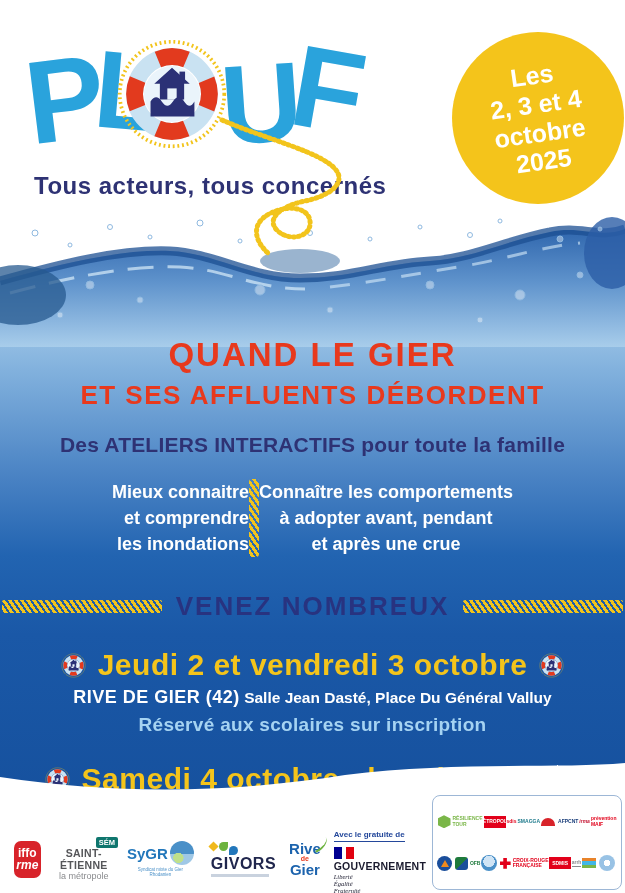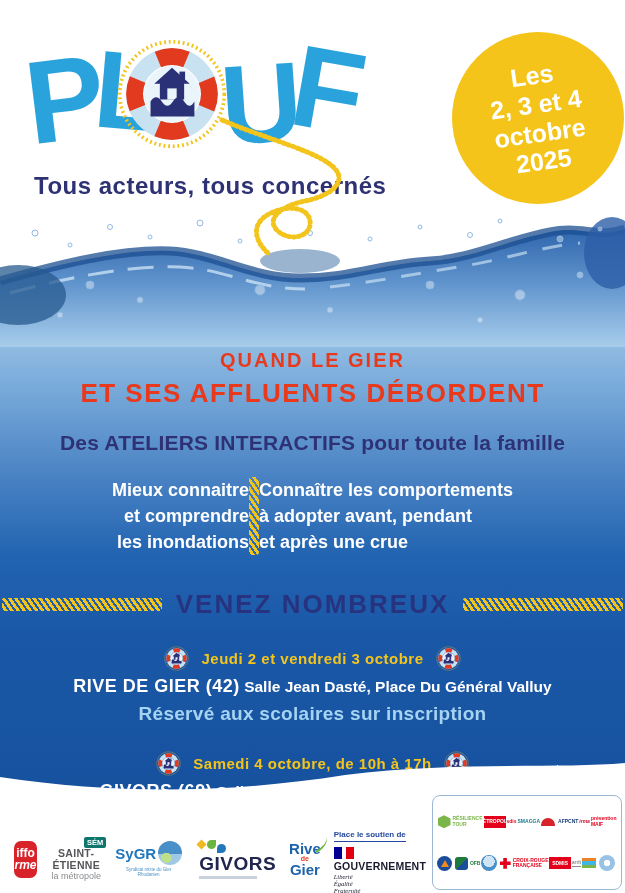--- a/index.html
+++ b/index.html
@@ -18,36 +18,36 @@
   .tagline { position:absolute; left:34px; top:172px; width:420px; color:#2e3274; font-size:24px; font-weight:bold; letter-spacing:.5px; z-index:3; }
   .badge { position:absolute; left:452px; top:32px; width:172px; height:172px; background:#f4c41b; border-radius:50%; display:flex; align-items:center; justify-content:center; z-index:3; }
   .badge-text { transform:rotate(-8deg); color:#ffffff; font-size:25px; font-weight:bold; text-align:center; line-height:1.15; white-space:pre-line; }
   .rope-trail { position:absolute; left:0; top:0; width:625px; height:280px; z-index:5; pointer-events:none; }
 
   
   .sea { position:absolute; left:0; top:215px; width:625px; height:585px;
          background:linear-gradient(180deg,#ffffff 0px,#cde2f4 28px,#a8cdeb 90px,#7fafdc 160px,#4a83c4 260px,#2264b1 340px,#1a58a7 420px,#16519e 585px); }
   .wave-svg { position:absolute; left:0; top:0; width:625px; height:132px; display:block; }
   .sea-content { position:absolute; left:0; top:118px; width:625px; text-align:center; }
-  .headline-1 { color:#e8391d; font-size:20px; font-weight:bold; letter-spacing:2px; margin-top:16px; }
+  .headline-1 { color:#e8391d; font-size:33px; font-weight:bold; letter-spacing:2px; margin-top:3px; }
   .headline-2 { color:#e8391d; font-size:26px; font-weight:bold; letter-spacing:1.5px; margin-top:6px; }
   .subheadline { color:#2e3274; font-size:21px; font-weight:bold; margin-top:22px; letter-spacing:.2px; }
   .benefits { display:flex; justify-content:center; align-items:stretch; margin-top:22px; }
   .benefit { color:#ffffff; font-size:18px; font-weight:bold; line-height:1.45; white-space:pre-line; }
   .benefit.left { text-align:right; }
-  .benefit.right { text-align:left; }
+  .benefit.right { text-align:center; }
   .hatch { background:repeating-linear-gradient(55deg, rgba(0,0,0,0) 0 2px, #f2c41c 2px 5px); }
   .divider-hatch { width:10px; border-radius:3px; }
   .banner-row { display:flex; align-items:center; gap:14px; margin-top:34px; padding:0 2px; }
   .banner-hatch { flex:1; height:13px; border-radius:2px; }
   .banner-label { color:#283380; font-size:26px; font-weight:bold; letter-spacing:2px; white-space:nowrap; }
   .event { margin-top:26px; }
   .event:first-of-type { margin-top:18px; }
   .event-date-row { display:flex; align-items:center; justify-content:center; gap:12px; }
-  .event-date { color:#f4c41b; font-size:15px; font-weight:bold; letter-spacing:.5px; }
+  .event-date { color:#f4c41b; font-size:30px; font-weight:bold; letter-spacing:.5px; }
   .buoy-sm { width:25px; height:25px; }
   .event-place { margin-top:5px; color:#ffffff; }
   .place-strong { font-size:18px; font-weight:bold; letter-spacing:.5px; }
   .place-rest { font-size:15.5px; font-weight:bold; }
   .event-note { margin-top:6px; color:#a5d3f2; font-size:19px; font-weight:bold; letter-spacing:.3px; }
   .sea-bottom-wave { position:absolute; left:0; bottom:-1px; width:625px; height:40px; display:block; }
 
   
   .footer { position:absolute; left:0; top:800px; width:625px; height:93px; background:#ffffff; }
   .footer-logos { position:absolute; left:14px; top:24px; width:412px; display:flex; align-items:center; gap:13px; }
@@ -62,21 +62,21 @@
   .sygr-row { display:flex; align-items:center; gap:2px; }
   .sygr-name { color:#2277bb; font-size:15px; font-weight:bold; }
   .sygr-circle { width:24px; height:24px; border-radius:50%; background:radial-gradient(circle at 35% 70%, #bfe08a 0 22%, rgba(0,0,0,0) 23%), linear-gradient(180deg,#4a90c8 55%, #9fc8e6 56%); }
   .sygr-sub { color:#4a90c8; font-size:4.5px; margin-top:2px; }
   .givors { position:relative; padding-left:4px; }
   .givors-icons { display:flex; gap:1px; margin-left:-2px; }
   .gi-ico { width:9px; height:9px; }
   .gi-y { background:#f0b91d; transform:rotate(45deg) scale(.8); }
   .gi-g { background:#6db33f; border-radius:70% 0 70% 70%; }
   .gi-b { background:#2277bb; border-radius:50% 50% 50% 0; margin-top:4px; }
-  .givors-name { color:#20264d; font-size:19px; font-weight:bold; letter-spacing:.5px; }
+  .givors-name { color:#20264d; font-size:16px; font-weight:bold; letter-spacing:.5px; }
   .givors-sub { width:58px; height:3px; background:#c9d2de; margin-top:1px; }
   .rive { text-align:center; line-height:.95; position:relative; }
   .rive-top { color:#1c63ad; font-size:15px; font-weight:bold; }
   .rive-de { color:#e8391d; font-size:7px; font-weight:bold; }
   .rive-bot { color:#1c63ad; font-size:15px; font-weight:bold; }
   .rive-swoosh { position:absolute; right:-8px; top:-2px; width:16px; height:10px; border-bottom:2.5px solid #6db33f; border-radius:0 0 100% 0; transform:rotate(-25deg); }
   .gouv { line-height:1.05; }
   .gouv-support { color:#24489b; font-size:8px; font-weight:bold; border-bottom:1px solid #24489b; padding-bottom:2px; margin-bottom:5px; display:inline-block; }
   .gouv-flag { display:flex; width:20px; height:12px; margin-bottom:2px; }
   .gouv-flag .fb { width:8px; background:#000091; }
@@ -287,21 +287,21 @@
       </div>
 
       <div class="rive">
         <span class="rive-swoosh"></span>
         <div class="rive-top">Rive</div>
         <div class="rive-de">de</div>
         <div class="rive-bot">Gier</div>
       </div>
 
       <div class="gouv">
-        <span class="gouv-support">Place le soutien de</span>
+        <span class="gouv-support">Avec le gratuite de</span>
         <div class="gouv-flag">
           <span class="fb"></span>
           <span class="fw"></span>
           <span class="fr"></span>
         </div>
         <div class="gouv-name">GOUVERNEMENT</div>
         <div class="gouv-motto">Liberté
 Égalité
 Fraternité</div>
       </div>

